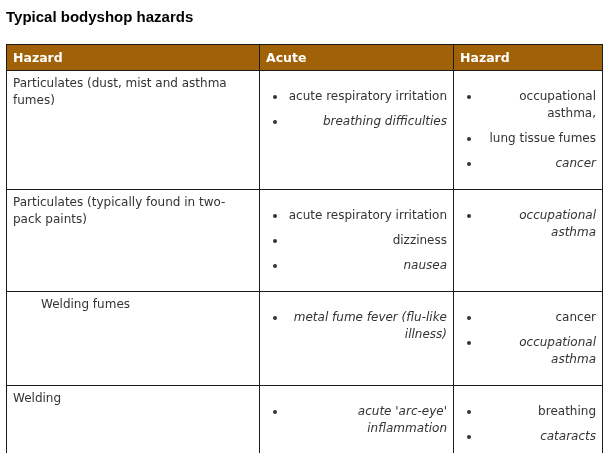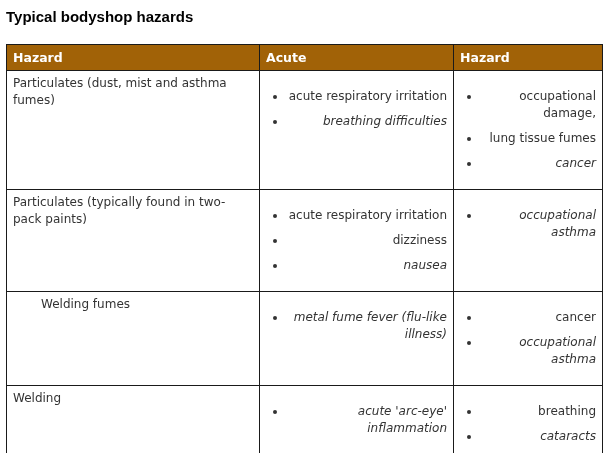--- a/index.html
+++ b/index.html
@@ -90,21 +90,21 @@
         <tr>
           <td style="height: 88px;">Particulates (dust, mist and asthma fumes)</td>
           <td>
             <ul>
               <li>acute respiratory irritation</li>
               <li>breathing difficulties</li>
             </ul>
           </td>
           <td>
             <ul>
-              <li>occupational damage,</li>
+              <li>occupational asthma,</li>
               <li>lung tissue fumes</li>
               <li>cancer</li>
             </ul>
           </td>
         </tr>
         <tr>
           <td style="height: 90px;">Particulates (typically found in two-pack paints)</td>
           <td>
             <ul>
               <li>acute respiratory irritation</li>

